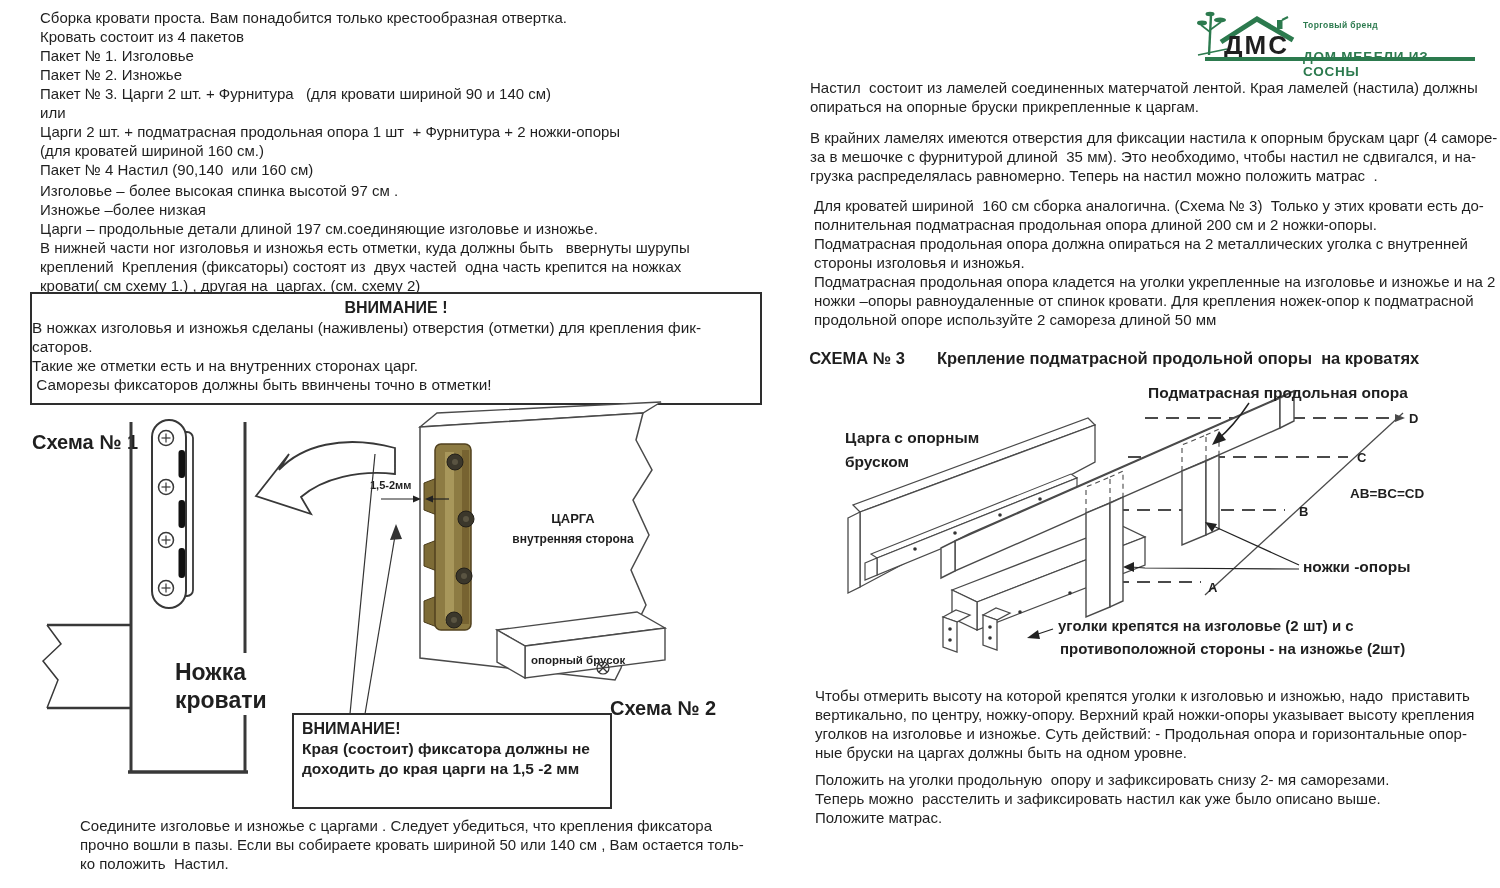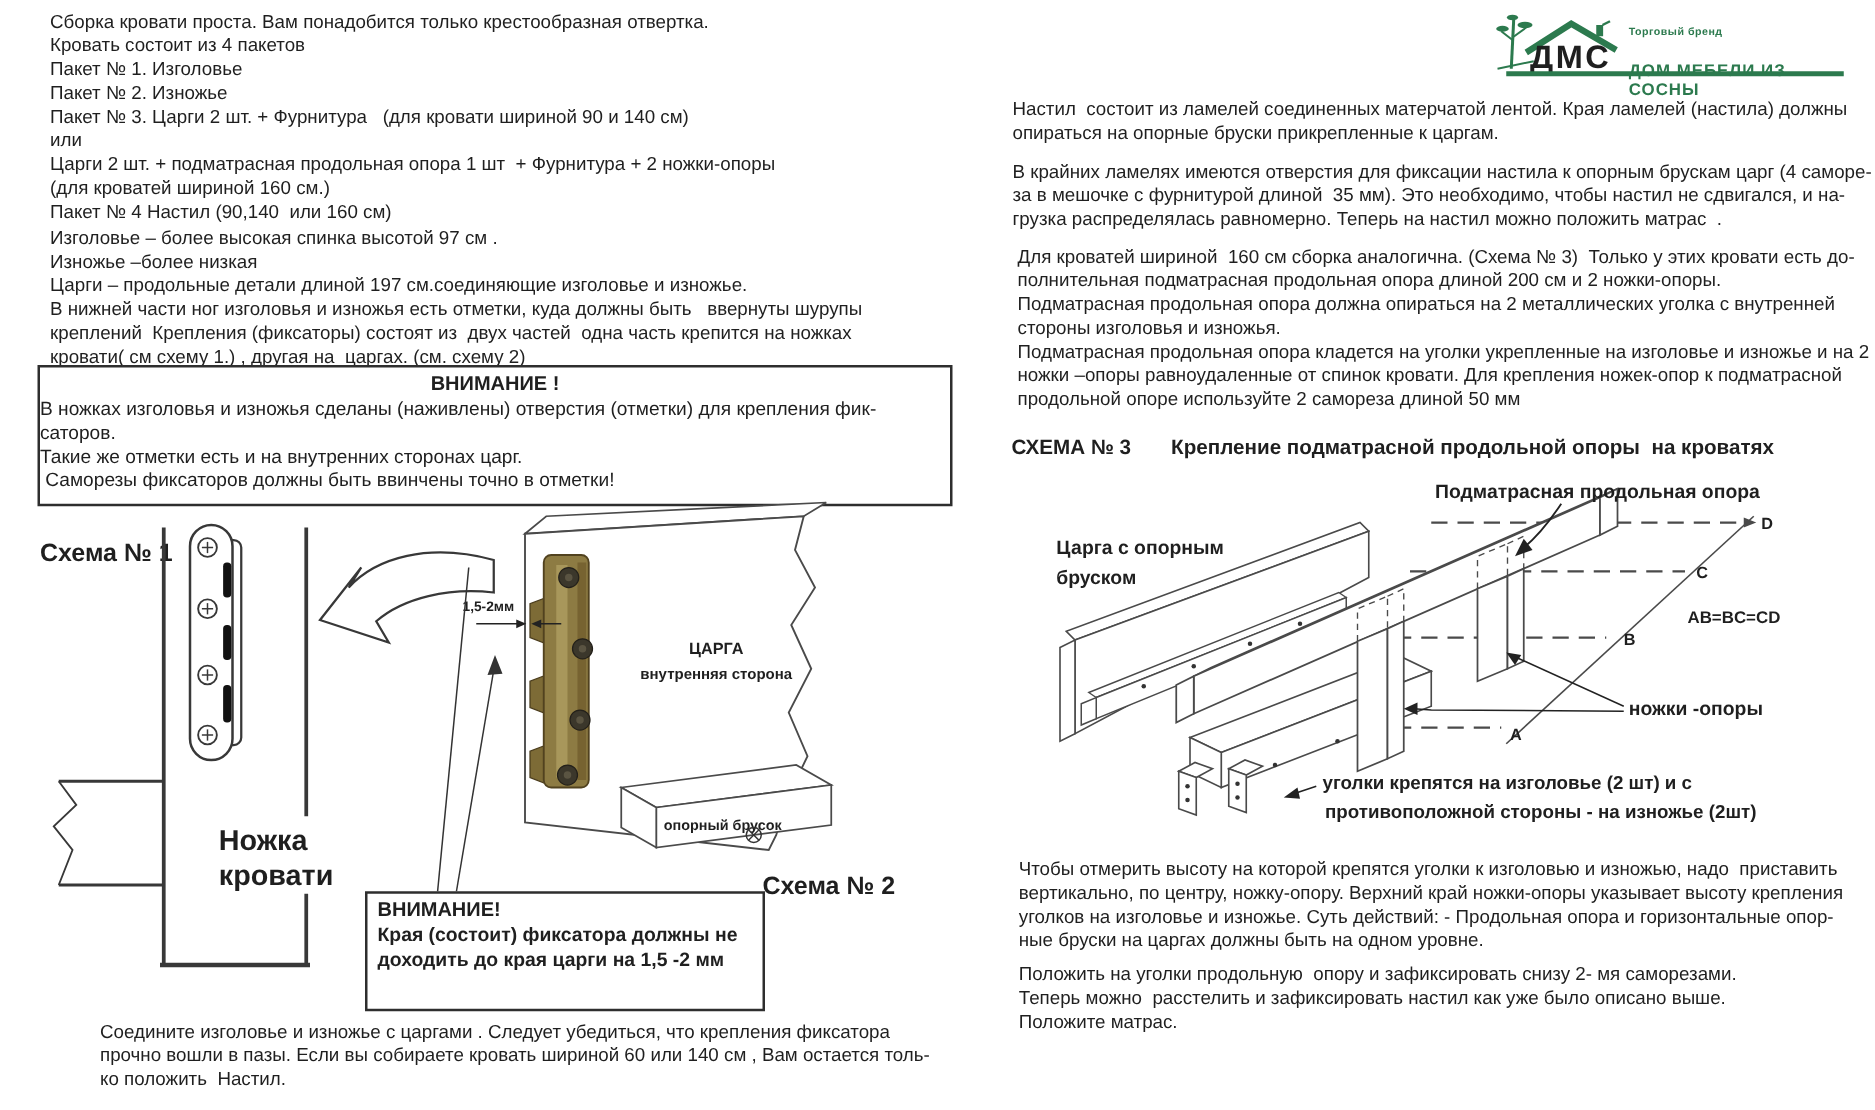--- a/index.html
+++ b/index.html
@@ -152,21 +152,21 @@
 </svg>
 
 <div class="abs warnbox warnbox2" style="left:292px;top:713px;width:320px;height:96px;padding:4px 8px;">
   <div class="wt2">ВНИМАНИЕ!</div>
   <div class="wl2">Края (состоит) фиксатора должны не</div>
   <div class="wl2">доходить до края царги на 1,5 -2 мм</div>
 </div>
 
 <div class="abs" style="left:40px;top:816px;margin-left:40px;">
   <div class="tl">Соедините изголовье и изножье с царгами . Следует убедиться, что крепления фиксатора</div>
-  <div class="tl">прочно вошли в пазы. Если вы собираете кровать шириной 60 или 140 см , Вам остается толь-</div>
+  <div class="tl">прочно вошли в пазы. Если вы собираете кровать шириной 50 или 140 см , Вам остается толь-</div>
   <div class="tl">ко положить  Настил.</div>
 </div>
 
 <div class="abs" style="left:810px;top:78px;">
   <div class="tl">Настил  состоит из ламелей соединенных матерчатой лентой. Края ламелей (настила) должны</div>
   <div class="tl">опираться на опорные бруски прикрепленные к царгам.</div>
   <div class="tl" style="height:12px;"></div>
   <div class="tl">В крайних ламелях имеются отверстия для фиксации настила к опорным брускам царг (4 саморе-</div>
   <div class="tl">за в мешочке с фурнитурой длиной  35 мм). Это необходимо, чтобы настил не сдвигался, и на-</div>
   <div class="tl">грузка распределялась равномерно. Теперь на настил можно положить матрас  .</div>

